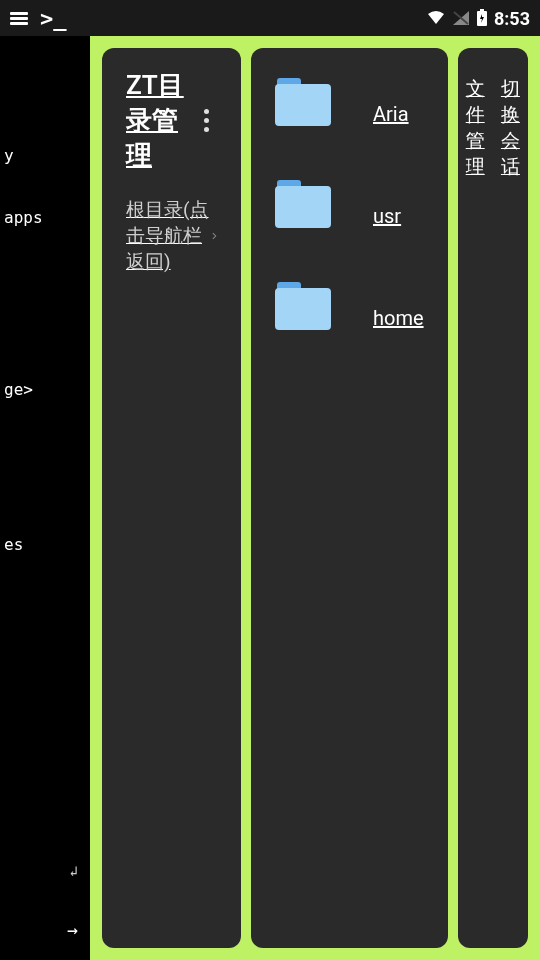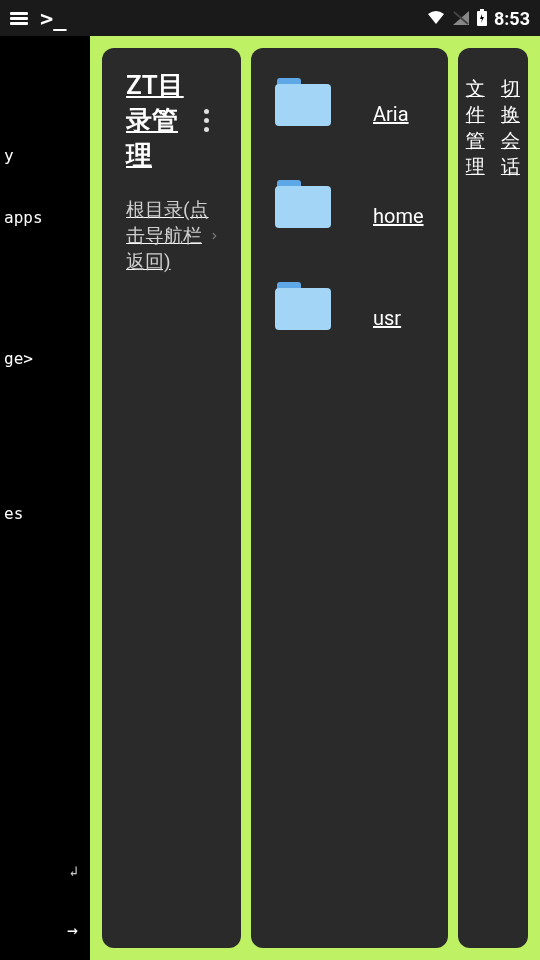--- a/index.html
+++ b/index.html
@@ -214,21 +214,21 @@
       </svg>
     <span class="status-time">8:53</span>
   </div>
 </div>
 
 <div class="main-container">
   <div class="sidebar">
     <div class="sidebar-text">
       <div style="margin-top:60px">y</div>
       <div>apps</div>
-      <div style="margin-top:79px">ge&gt;</div>
+      <div style="margin-top:110px">ge&gt;</div>
       <div style="margin-top:92px">es</div>
     </div>
     <div class="sidebar-bottom">
       <span style="font-size:14px;color:#ccc">↲</span>
       <span style="font-size:18px;color:#fff">→</span>
     </div>
   </div>
 
   <div class="content">
     <div class="card header-card">
@@ -254,28 +254,28 @@
           <div class="folder-tab"></div>
             <div class="folder-body"></div>
         </div>
         <span class="folder-name">Aria</span>
       </div>
       <div class="folder-item">
         <div class="folder-icon">
           <div class="folder-tab"></div>
             <div class="folder-body"></div>
         </div>
-        <span class="folder-name">home</span>
+        <span class="folder-name">usr</span>
       </div>
       <div class="folder-item">
         <div class="folder-icon">
           <div class="folder-tab"></div>
             <div class="folder-body"></div>
         </div>
-        <span class="folder-name">usr</span>
+        <span class="folder-name">home</span>
       </div>
     </div>
 
     <div class="card button-card">
       <div class="tab-button">文件管理</div>
       <div class="tab-button">切换会话</div>
     </div>
   </div>
 </div>
 

